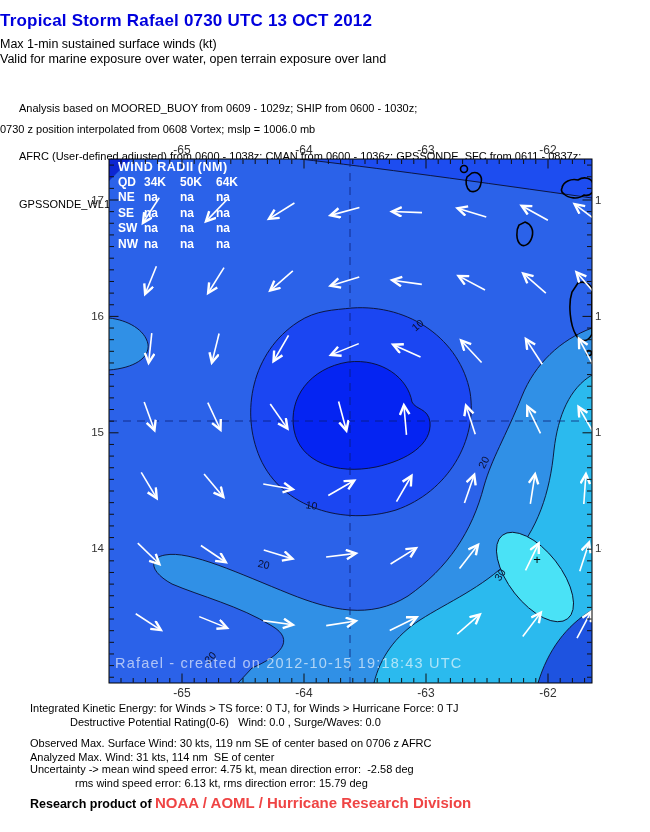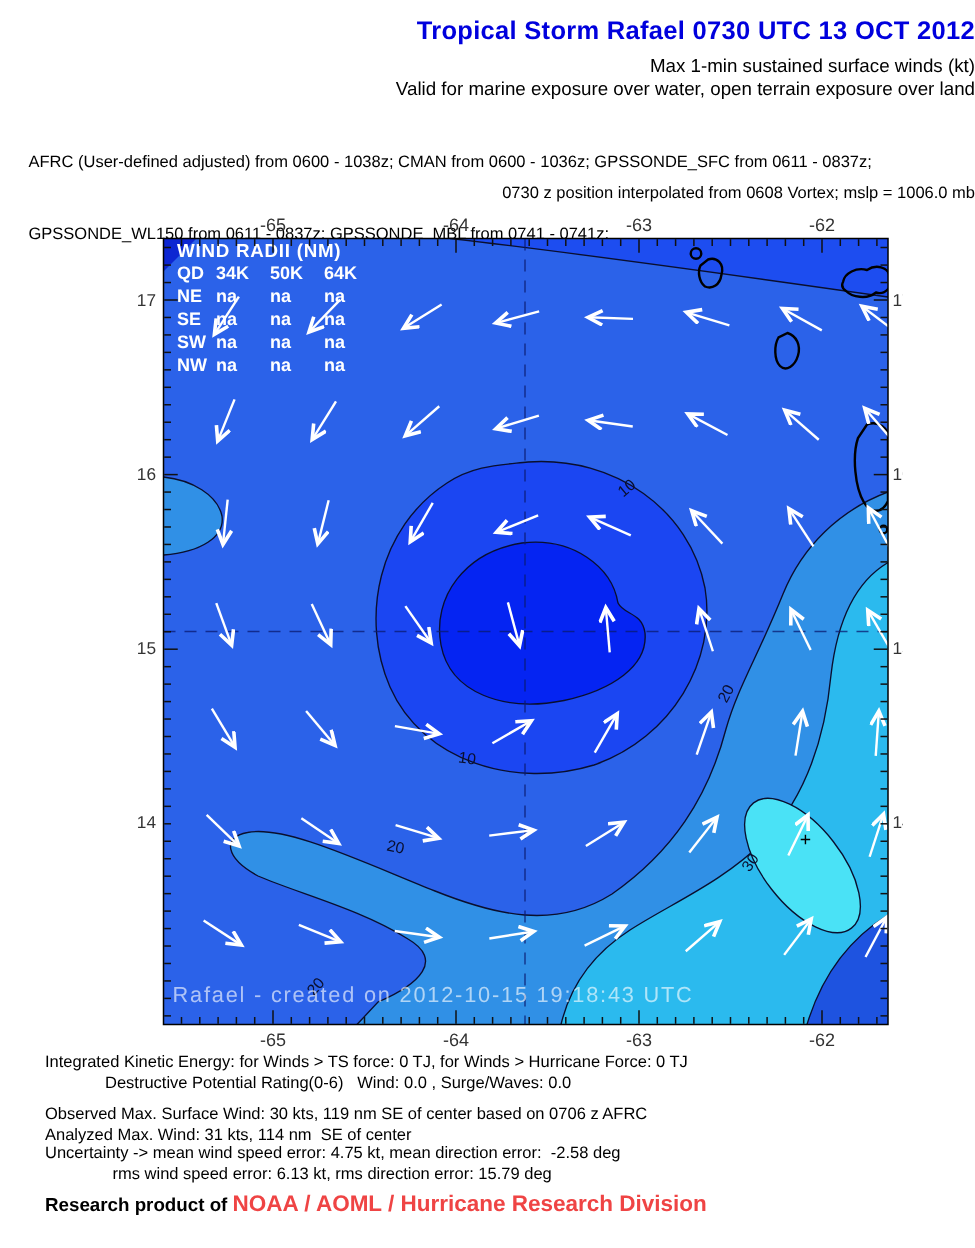--- a/index.html
+++ b/index.html
@@ -2,21 +2,21 @@
 <html><head>
 <meta charset="utf-8">
 <style>
   html,body{margin:0;padding:0;}
   body{
     width:650px;height:832px;position:relative;background:#ffffff;
     font-family:"Liberation Sans","DejaVu Sans",sans-serif;color:#000;
     overflow:hidden;
   }
   .abs{position:absolute;}
-  .center{left:0;width:650px;text-align:right;}
+  .center{left:0;width:650px;text-align:left;}
   .page-title{top:11px;font-size:17px;font-weight:bold;color:#0000dd;letter-spacing:0.2px;}
   .subtitle{font-size:12.5px;font-weight:normal;color:#000;}
   .sub1{top:37px;}
   .sub2{top:52px;}
   .meta{left:19px;top:68px;font-size:11px;line-height:16px;white-space:pre;}
   .posline{top:123px;font-size:11px;white-space:pre;}
   .map-wrap{top:140px;left:0;width:650px;height:565px;}
   .fline{left:30px;font-size:11px;white-space:pre;}
   .f1{top:702px;}
   .f2{top:716px;padding-left:40px;}
@@ -28,20 +28,21 @@
   .credit .org{color:#ef4444;font-size:15px;font-weight:bold;}
 </style>
 </head>
 <body>
 
 <div class="abs center page-title">Tropical Storm Rafael 0730 UTC 13 OCT 2012</div>
 <div class="abs center subtitle sub1">Max 1-min sustained surface winds (kt)</div>
 <div class="abs center subtitle sub2">Valid for marine exposure over water, open terrain exposure over land</div>
 
 <div class="abs meta">
+  <div>Analysis based on MOORED_BUOY from 0609 - 1029z; SHIP from 0600 - 1030z;</div>
   <div>AFRC (User-defined adjusted) from 0600 - 1038z; CMAN from 0600 - 1036z; GPSSONDE_SFC from 0611 - 0837z;</div>
   <div>GPSSONDE_WL150 from 0611 - 0837z; GPSSONDE_MBL from 0741 - 0741z;</div>
 </div>
 <div class="abs center posline">0730 z position interpolated from 0608 Vortex; mslp = 1006.0 mb</div>
 
 <div class="abs map-wrap">
 <svg width="650" height="565" viewBox="0 0 650 565" xmlns="http://www.w3.org/2000/svg">
   <defs>
     <clipPath id="mapClip">
           <rect x="109" y="19" width="483" height="524"></rect>

